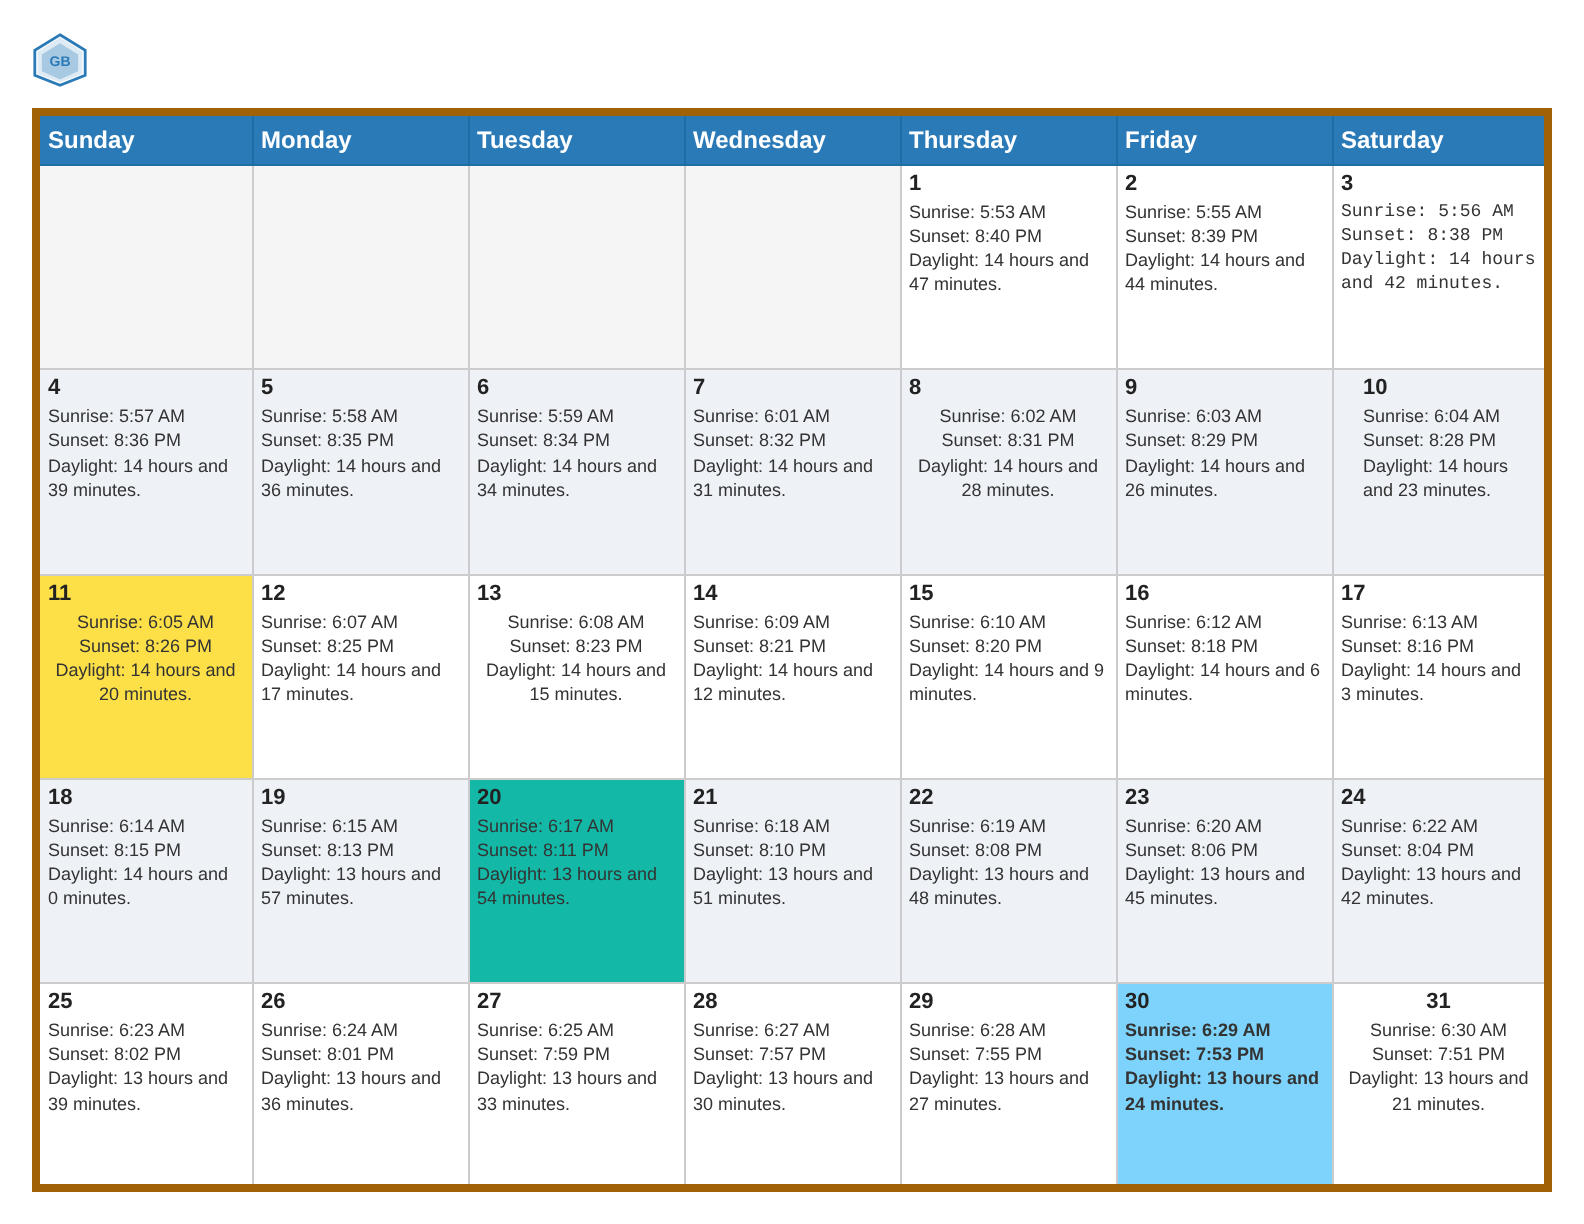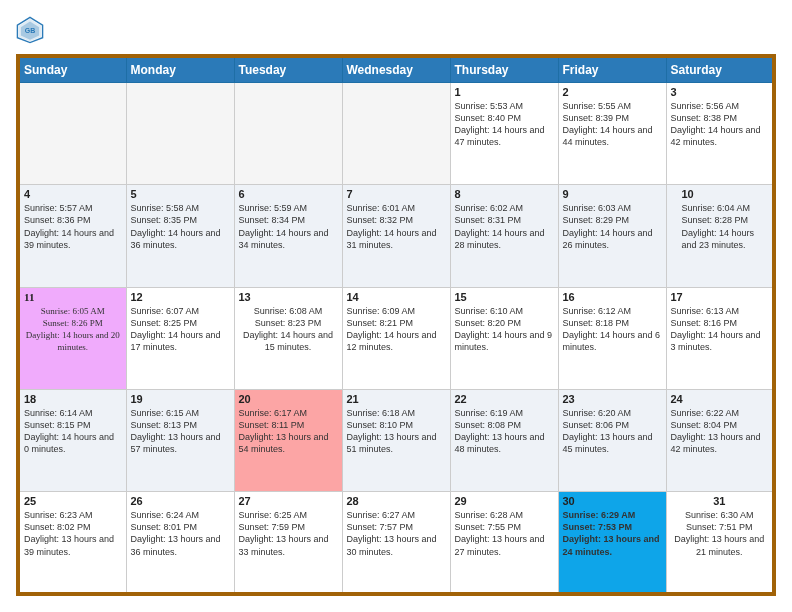--- a/index.html
+++ b/index.html
@@ -147,21 +147,21 @@
 Daylight: 14 hours and 47 minutes.</div>
           </td>
           <td style="background: rgb(255, 255, 255);">
             <div class="day-num">2</div>
             <div class="day-info" style="white-space: pre-line;">Sunrise: 5:55 AM
 Sunset: 8:39 PM
 Daylight: 14 hours and 44 minutes.</div>
           </td>
           <td style="background: rgb(255, 255, 255);">
             <div class="day-num">3</div>
-            <div class="day-info" style="white-space: pre-line;">Sunrise: 5:56 AM
+            <div class="day-info" style="white-space: pre-line; font-family: Liberation Mono, monospace;">Sunrise: 5:56 AM
 Sunset: 8:38 PM
 Daylight: 14 hours and 42 minutes.</div>
           </td>
         </tr>
         <tr>
           <td style="background: rgb(238, 242, 247);">
             <div class="day-num">4</div>
             <div class="day-info" style="white-space: pre-line;">Sunrise: 5:57 AM
 Sunset: 8:36 PM
 Daylight: 14 hours and 39 minutes.</div>
@@ -179,39 +179,39 @@
 Daylight: 14 hours and 34 minutes.</div>
           </td>
           <td style="background: rgb(238, 242, 247);">
             <div class="day-num">7</div>
             <div class="day-info" style="white-space: pre-line;">Sunrise: 6:01 AM
 Sunset: 8:32 PM
 Daylight: 14 hours and 31 minutes.</div>
           </td>
           <td style="background: rgb(238, 242, 247);">
             <div class="day-num">8</div>
-            <div class="day-info" style="white-space: pre-line;">Sunrise: 6:02 AM
+            <div class="day-info" style="white-space: pre-line; text-align: center;">Sunrise: 6:02 AM
 Sunset: 8:31 PM
 Daylight: 14 hours and 28 minutes.</div>
           </td>
           <td style="background: rgb(238, 242, 247);">
             <div class="day-num">9</div>
             <div class="day-info" style="white-space: pre-line;">Sunrise: 6:03 AM
 Sunset: 8:29 PM
 Daylight: 14 hours and 26 minutes.</div>
           </td>
           <td style="background: rgb(238, 242, 247); padding-left: 15px;">
             <div class="day-num">10</div>
             <div class="day-info" style="white-space: pre-line;">Sunrise: 6:04 AM
 Sunset: 8:28 PM
 Daylight: 14 hours and 23 minutes.</div>
           </td>
         </tr>
         <tr>
-          <td style="background: #f0abfc; font-family: Liberation Serif, serif;">
+          <td style="background: #fde047;">
             <div class="day-num">11</div>
             <div class="day-info" style="white-space: pre-line; text-align: center;">Sunrise: 6:05 AM
 Sunset: 8:26 PM
 Daylight: 14 hours and 20 minutes.</div>
           </td>
           <td style="background: rgb(255, 255, 255);">
             <div class="day-num">12</div>
             <div class="day-info" style="white-space: pre-line;">Sunrise: 6:07 AM
 Sunset: 8:25 PM
 Daylight: 14 hours and 17 minutes.</div>
@@ -253,21 +253,21 @@
             <div class="day-info" style="white-space: pre-line;">Sunrise: 6:14 AM
 Sunset: 8:15 PM
 Daylight: 14 hours and 0 minutes.</div>
           </td>
           <td style="background: rgb(238, 242, 247);">
             <div class="day-num">19</div>
             <div class="day-info" style="white-space: pre-line;">Sunrise: 6:15 AM
 Sunset: 8:13 PM
 Daylight: 13 hours and 57 minutes.</div>
           </td>
-          <td style="background: #fca5a5;">
+          <td style="background: #14b8a6;">
             <div class="day-num">20</div>
             <div class="day-info" style="white-space: pre-line;">Sunrise: 6:17 AM
 Sunset: 8:11 PM
 Daylight: 13 hours and 54 minutes.</div>
           </td>
           <td style="background: rgb(238, 242, 247);">
             <div class="day-num">21</div>
             <div class="day-info" style="white-space: pre-line;">Sunrise: 6:18 AM
 Sunset: 8:10 PM
 Daylight: 13 hours and 51 minutes.</div>
@@ -315,21 +315,21 @@
             <div class="day-info" style="white-space: pre-line;">Sunrise: 6:27 AM
 Sunset: 7:57 PM
 Daylight: 13 hours and 30 minutes.</div>
           </td>
           <td style="background: rgb(255, 255, 255);">
             <div class="day-num">29</div>
             <div class="day-info" style="white-space: pre-line;">Sunrise: 6:28 AM
 Sunset: 7:55 PM
 Daylight: 13 hours and 27 minutes.</div>
           </td>
-          <td style="background: #0ea5e9;">
+          <td style="background: #7dd3fc;">
             <div class="day-num">30</div>
             <div class="day-info" style="white-space: pre-line; font-weight: bold;">Sunrise: 6:29 AM
 Sunset: 7:53 PM
 Daylight: 13 hours and 24 minutes.</div>
           </td>
           <td style="background: rgb(255, 255, 255); text-align: center;">
             <div class="day-num">31</div>
             <div class="day-info" style="white-space: pre-line;">Sunrise: 6:30 AM
 Sunset: 7:51 PM
 Daylight: 13 hours and 21 minutes.</div>

